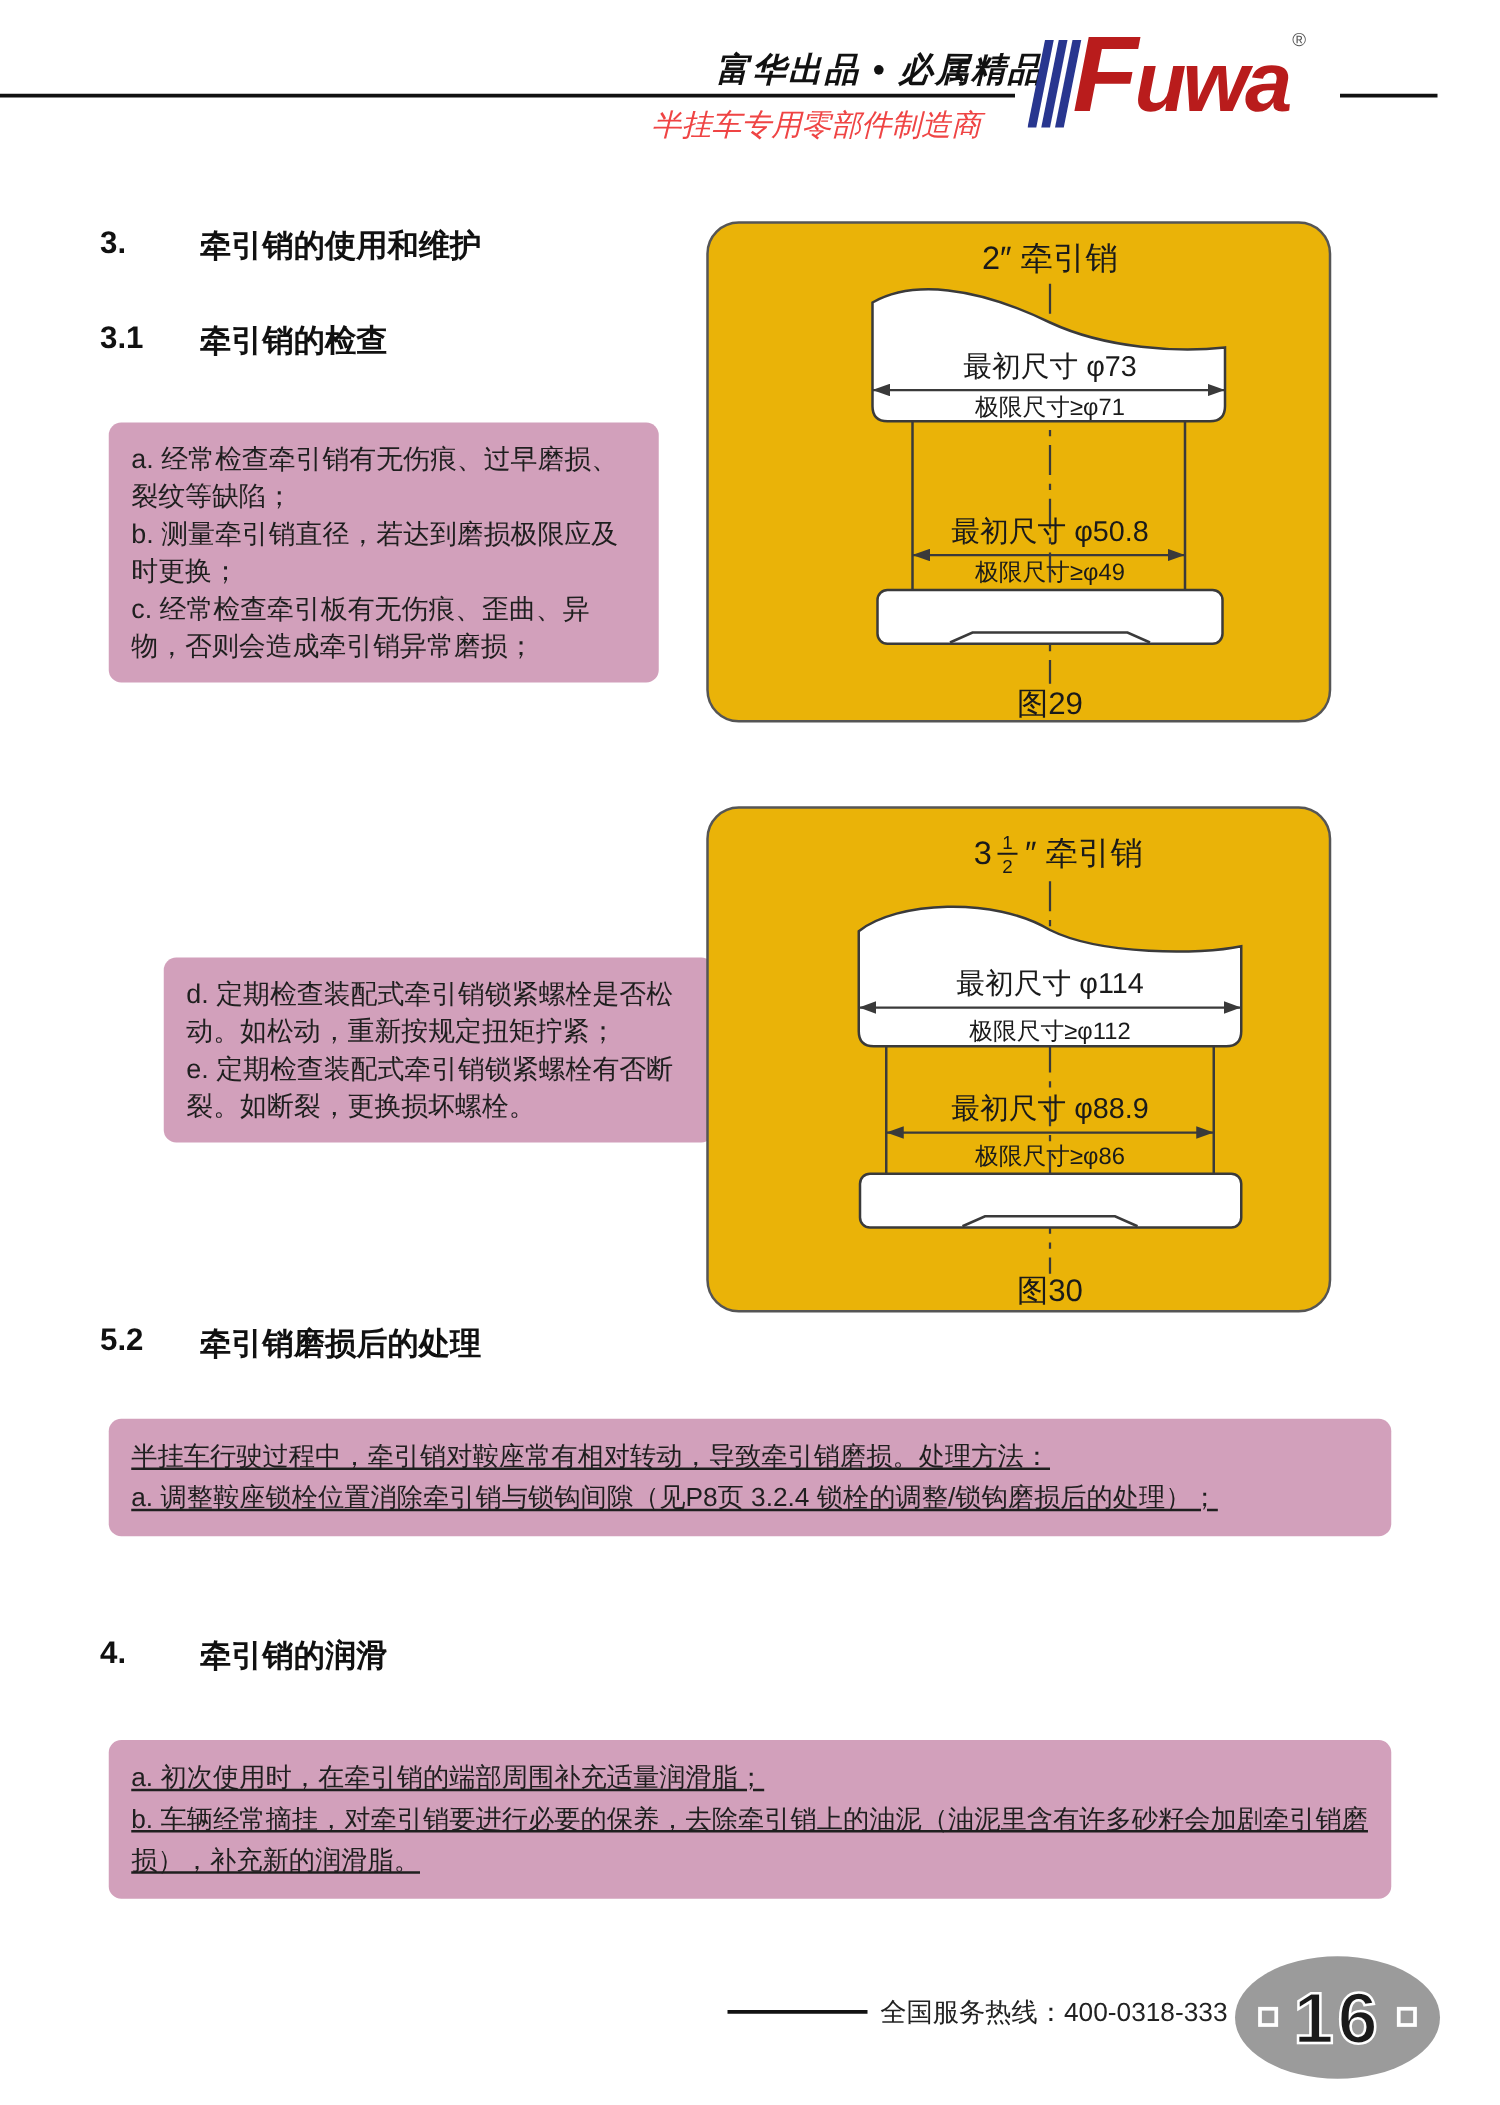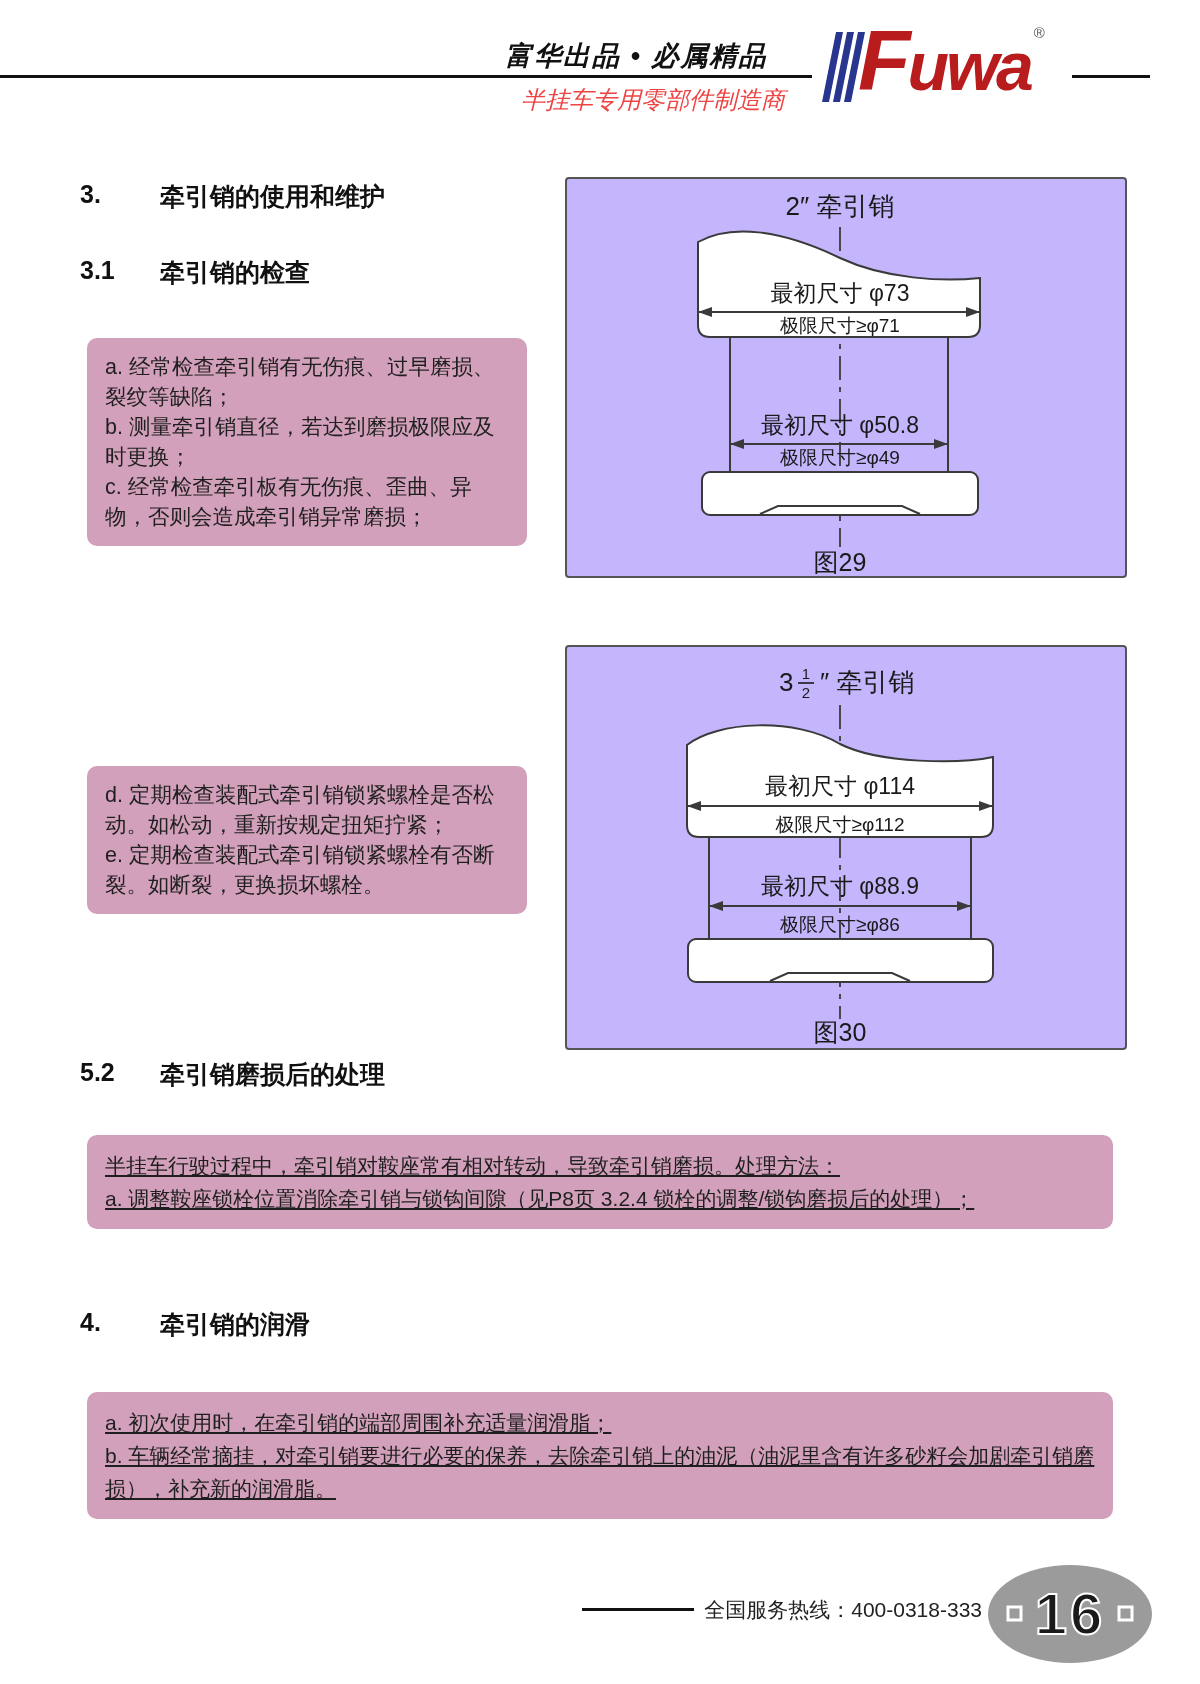--- a/index.html
+++ b/index.html
@@ -4,21 +4,21 @@
 <style>
   html,body { margin:0; padding:0; background:#ffffff; }
   .page {
     position:relative; width:1200px; height:1684px; margin:0 auto;
     background:#ffffff; overflow:hidden;
     font-family:"Liberation Sans", sans-serif; color:#1c1c1c;
   }
   
   .hdr-slogan {
     position:absolute; left:505px; top:38px; width:330px;
-    text-align:left; font-size:27px; font-weight:bold; font-style:italic;
+    text-align:right; font-size:27px; font-weight:bold; font-style:italic;
     letter-spacing:2px; color:#111;
   }
   .hdr-line { position:absolute; background:#111; height:3px; top:75px; }
   .hdr-line-left { left:0; width:812px; }
   .hdr-line-right { left:1072px; width:78px; }
   .hdr-subtitle {
     position:absolute; left:498px; top:84px; width:310px;
     text-align:center; font-size:24px; font-style:italic; color:#ef4444;
   }
   .logo { position:absolute; left:822px; top:20px; display:flex; align-items:flex-start; }
@@ -35,22 +35,22 @@
   
   .note {
     position:absolute; left:87px; background:#d2a0bb; border-radius:10px;
     color:#1f1f1f; padding:14px 18px; box-sizing:border-box;
   }
   .note p { margin:0; }
   .note-narrow { width:440px; font-size:21.5px; line-height:30px; }
   .note-wide  { width:1026px; font-size:21px; line-height:33px;text-decoration:underline; }
   
   .figbox {
-    position:absolute; left:565px; width:562px;
-    border:2px solid #555; border-radius:4px; background:#c4b5fd; box-sizing:border-box;
+    position:absolute; left:565px; width:500px;
+    border:2px solid #555; border-radius:26px; background:#eab308; box-sizing:border-box;
   }
   .figbox svg { display:block; }
   svg text { font-family:"Liberation Sans", sans-serif; fill:#1a1a1a; }
   
   .ftr-line { position:absolute; left:582px; top:1608px; width:112px; height:3px; background:#111; }
   .ftr-hotline { position:absolute; right:218px; top:1596px; font-size:21px; color:#222; }
   .badge { position:absolute; left:985px; top:1562px; }
 </style>
 </head>
 <body>
@@ -88,21 +88,21 @@
     <span class="sec-num">4.</span>
     <span class="sec-title">牵引销的润滑</span>
   </div>
 
   <div class="note note-narrow" style="top:338px;">
     <p>a. 经常检查牵引销有无伤痕、过早磨损、裂纹等缺陷；</p>
     <p>b. 测量牵引销直径，若达到磨损极限应及时更换；</p>
     <p>c. 经常检查牵引板有无伤痕、歪曲、异物，否则会造成牵引销异常磨损；</p>
   </div>
 
-  <div class="note note-narrow" style="top:766px;">
+  <div class="note note-narrow" style="top:766px;margin-left:44px;">
     <p>d. 定期检查装配式牵引销锁紧螺栓是否松动。如松动，重新按规定扭矩拧紧；</p>
     <p>e. 定期检查装配式牵引销锁紧螺栓有否断裂。如断裂，更换损坏螺栓。</p>
   </div>
 
   <div class="note note-wide" style="top:1135px;">
     <p>半挂车行驶过程中，牵引销对鞍座常有相对转动，导致牵引销磨损。处理方法：</p>
     <p>a. 调整鞍座锁栓位置消除牵引销与锁钩间隙（见P8页 3.2.4 锁栓的调整/锁钩磨损后的处理）；</p>
   </div>
 
   <div class="note note-wide" style="top:1392px;">

